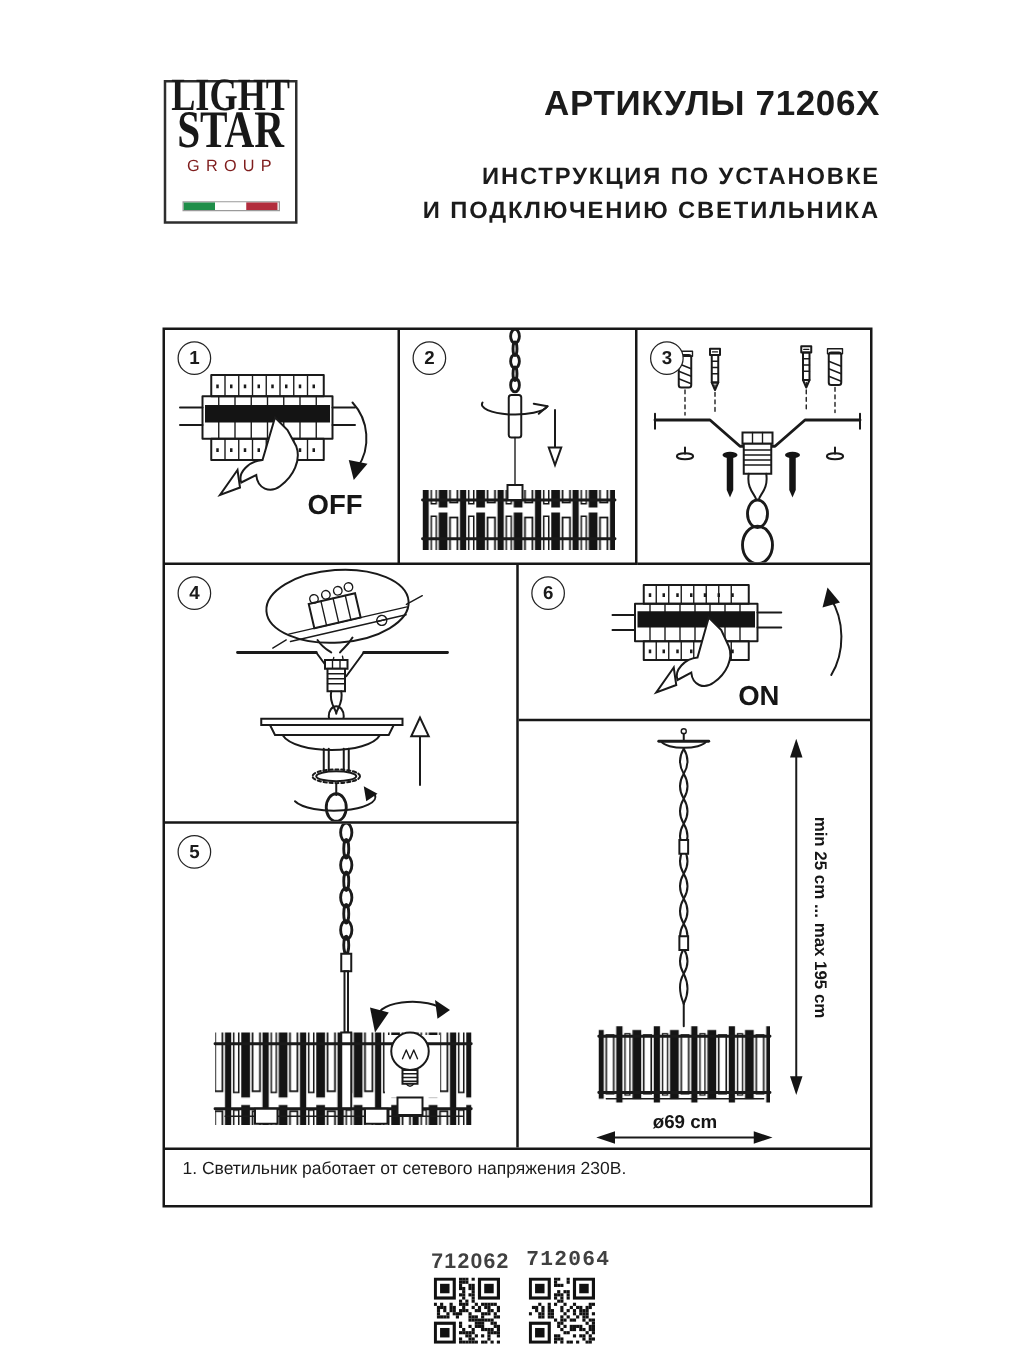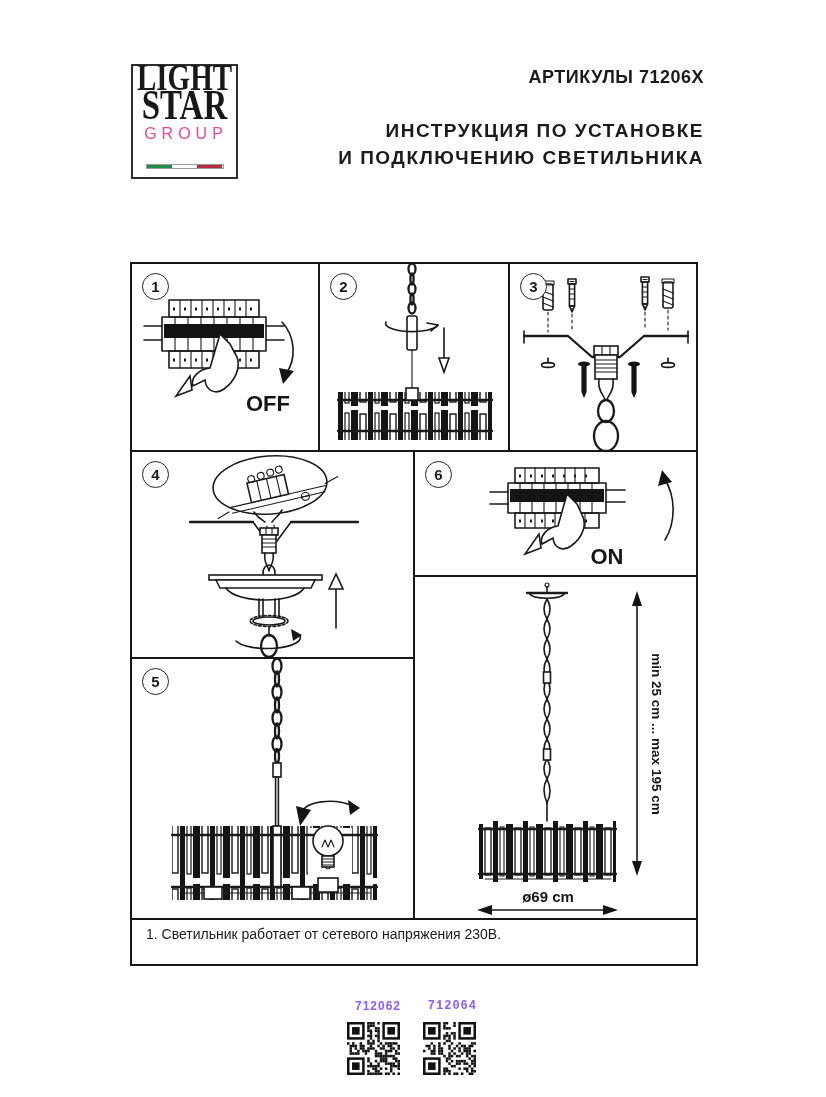--- a/index.html
+++ b/index.html
@@ -7,28 +7,28 @@
         font-family:"Liberation Sans",sans-serif;color:#1b1b1b;}
 
   
   .logo{position:absolute;left:131px;top:64px;width:107px;height:115px;border:2px solid #2e2e2e;
         box-sizing:border-box;display:flex;flex-direction:column;align-items:center;justify-content:flex-end;
         padding-bottom:8px;background:#fff;}
   .logo .l1,.logo .l2{font-family:"Liberation Serif",serif;font-weight:bold;color:#181818;
         transform:scaleY(1.28);line-height:23px;}
   .logo .l1{font-size:29px;}
   .logo .l2{font-size:33px;margin-top:5px;}
-  .logo .l3{font-size:16px;letter-spacing:5px;color:#ec4899;margin:8px 0 21px 3px;}
+  .logo .l3{font-size:13px;letter-spacing:5px;color:#7f1d1d;margin:8px 0 21px 3px;}
   .flag{width:78px;height:9px;border:1px solid #9a9a9a;box-sizing:border-box;display:flex;}
   .flag span{flex:1;}
 
   
   .hdr{position:absolute;top:58px;right:122px;text-align:right;}
   .hdr .series{font-size:21px;font-weight:bold;letter-spacing:.5px;}
-  .hdr .articles{font-size:18px;font-weight:bold;margin-top:9px;letter-spacing:.5px;}
+  .hdr .articles{font-size:28px;font-weight:bold;margin-top:9px;letter-spacing:.5px;}
   .hdr .title{margin-top:29px;font-size:19px;font-weight:bold;letter-spacing:1.5px;line-height:27px;}
 
   
   .frame{position:absolute;left:130px;top:262px;width:568px;height:704px;border:2px solid #171717;
          box-sizing:border-box;background:#fff;}
   .panel{position:absolute;box-sizing:border-box;}
   .p1{left:0;top:0;width:188px;height:188px;border-right:2px solid #171717;border-bottom:2px solid #171717;}
   .p2{left:188px;top:0;width:190px;height:188px;border-right:2px solid #171717;border-bottom:2px solid #171717;}
   .p3{left:378px;top:0;width:186px;height:188px;border-bottom:2px solid #171717;}
   .p4{left:0;top:188px;width:283px;height:207px;border-right:2px solid #171717;border-bottom:2px solid #171717;}
@@ -46,22 +46,22 @@
   svg .ln{stroke:#1a1a1a;fill:none;stroke-width:1.6;stroke-linecap:round;stroke-linejoin:round;}
   svg .thk{stroke-width:2.3;}
   svg .thin{stroke-width:1.1;}
   svg .fill{fill:#141414;stroke:none;}
   svg .wfill{fill:#ffffff;stroke:#1a1a1a;stroke-width:1.6;}
   svg .dash{stroke-dasharray:3 3;}
   svg .dots{stroke:#1a1a1a;stroke-width:3;stroke-dasharray:2 9;fill:none;}
   svg text{font-family:"Liberation Sans","DejaVu Sans",sans-serif;font-weight:bold;fill:#161616;}
 
   
-  .code{position:absolute;width:56px;text-align:right;font-size:12px;font-weight:bold;
-        color:#8b5cf6;letter-spacing:1px;top:999px;}
+  .code{position:absolute;width:56px;text-align:right;font-size:17px;font-weight:bold;
+        color:#404040;letter-spacing:1px;top:999px;}
   .code.c1{left:345px;} .code.c2{left:421px;font-family:Liberation Mono, monospace;}
   .qr{position:absolute;top:1022px;width:53px;height:53px;}
   .qr.q1{left:347px;} .qr.q2{left:423px;}
 </style>
 </head>
 <body>
 
 <div class="page">
 
   <div class="logo">

